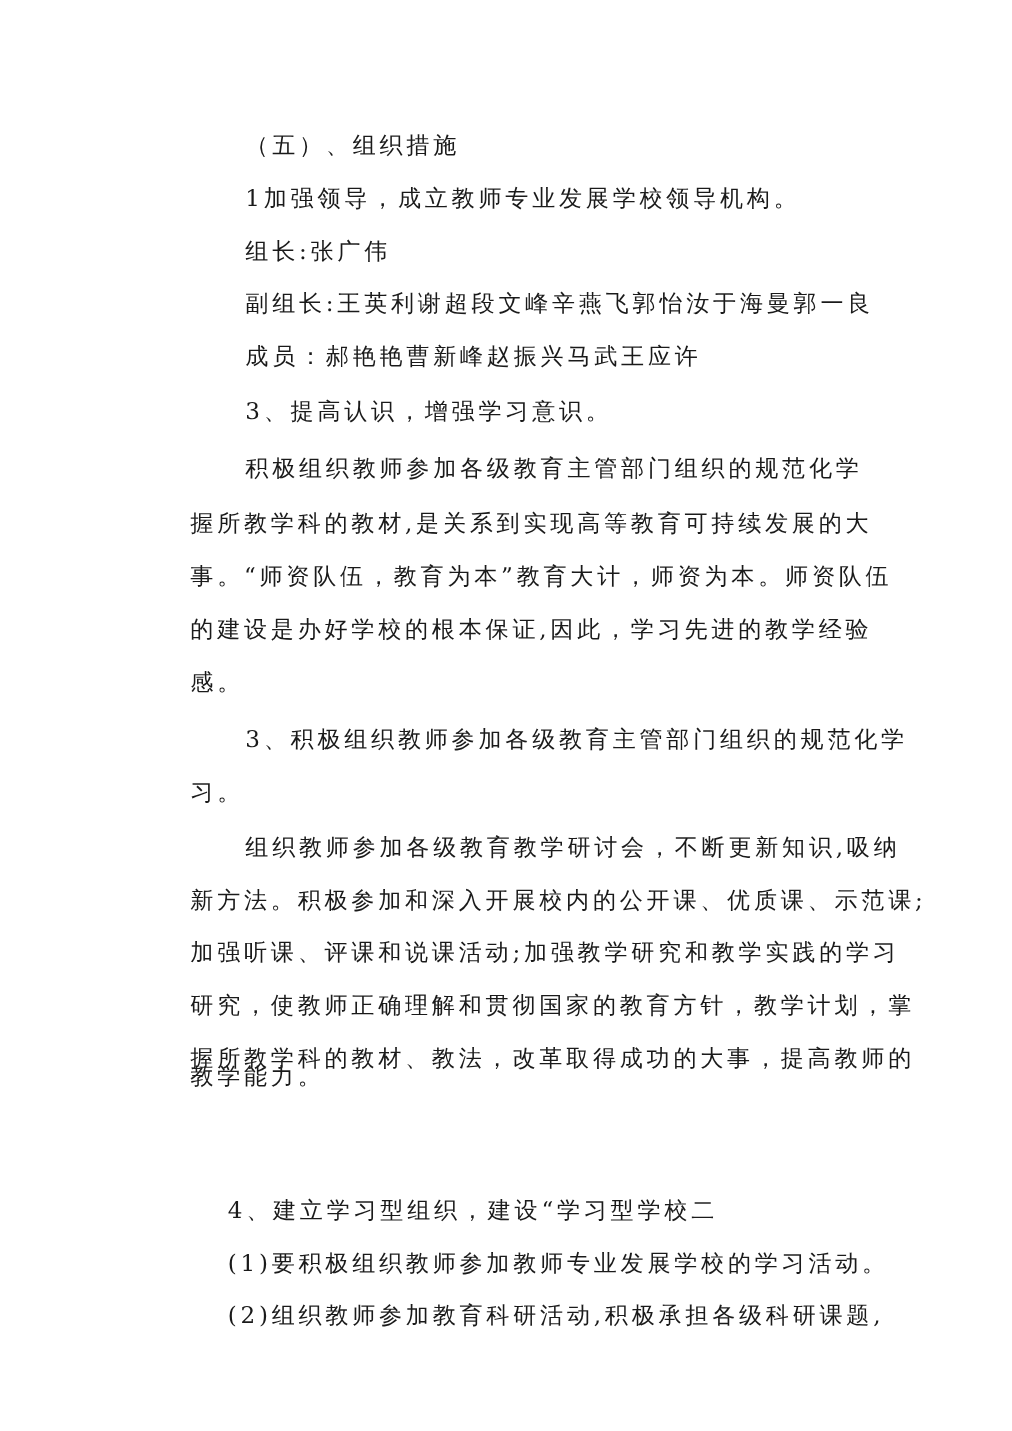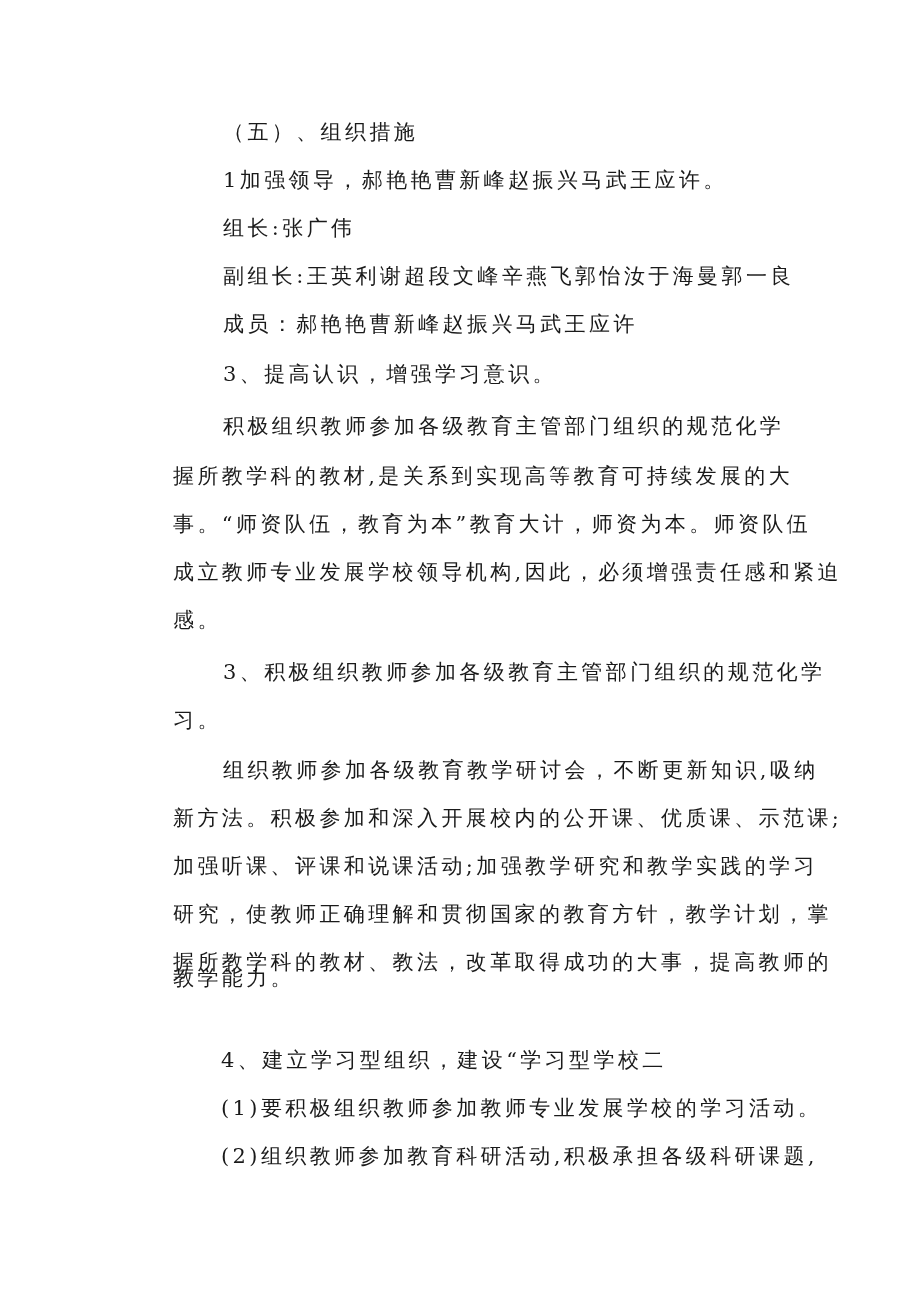--- a/index.html
+++ b/index.html
@@ -1,38 +1,38 @@
 <!DOCTYPE html>
 <html><head>
 <meta charset="utf-8">
 <style>
   html, body { margin: 0; padding: 0; background: #ffffff; }
   body { width: 920px; height: 1301px; position: relative; overflow: hidden;
          font-family: "DejaVu Serif", "Liberation Serif", serif; color: #1a1a1a; }
   .line { position: absolute; left: 173px; font-size: 21px; line-height: 28px;
           white-space: nowrap; letter-spacing: 3.4px; }
   .ind { left: 223px; }
-  .ind2 { left: 221px; }
+  .ind2 { left: 207px; margin-top: 40px; }
 </style>
 </head>
 <body>
 
 <div>
   <div class="line ind" style="top:118px">（五）、组织措施</div>
 
-  <div class="line ind" style="top:166px">1加强领导，郝艳艳曹新峰赵振兴马武王应许。</div>
+  <div class="line ind" style="top:166px">1加强领导，成立教师专业发展学校领导机构。</div>
   <div class="line ind" style="top:214px">组长:张广伟</div>
   <div class="line ind" style="top:262px">副组长:王英利谢超段文峰辛燕飞郭怡汝于海曼郭一良</div>
   <div class="line ind" style="top:310px">成员：郝艳艳曹新峰赵振兴马武王应许</div>
 
   <div class="line ind" style="top:360px">3、提高认识，增强学习意识。</div>
   <div class="line ind" style="top:412px">积极组织教师参加各级教育主管部门组织的规范化学</div>
   <div class="line" style="top:462px">握所教学科的教材,是关系到实现高等教育可持续发展的大</div>
   <div class="line" style="top:510px">事。“师资队伍，教育为本”教育大计，师资为本。师资队伍</div>
-  <div class="line" style="top:558px">成立教师专业发展学校领导机构,因此，必须增强责任感和紧迫</div>
+  <div class="line" style="top:558px">的建设是办好学校的根本保证,因此，学习先进的教学经验</div>
   <div class="line" style="top:606px">感。</div>
 
   <div class="line ind" style="top:658px">3、积极组织教师参加各级教育主管部门组织的规范化学</div>
   <div class="line" style="top:706px">习。</div>
 
   <div class="line ind" style="top:756px">组织教师参加各级教育教学研讨会，不断更新知识,吸纳</div>
   <div class="line" style="top:804px">新方法。积极参加和深入开展校内的公开课、优质课、示范课;</div>
   <div class="line" style="top:852px">加强听课、评课和说课活动;加强教学研究和教学实践的学习</div>
   <div class="line" style="top:900px">研究，使教师正确理解和贯彻国家的教育方针，教学计划，掌</div>
   <div class="line" style="top:948px">握所教学科的教材、教法，改革取得成功的大事，提高教师的</div>

